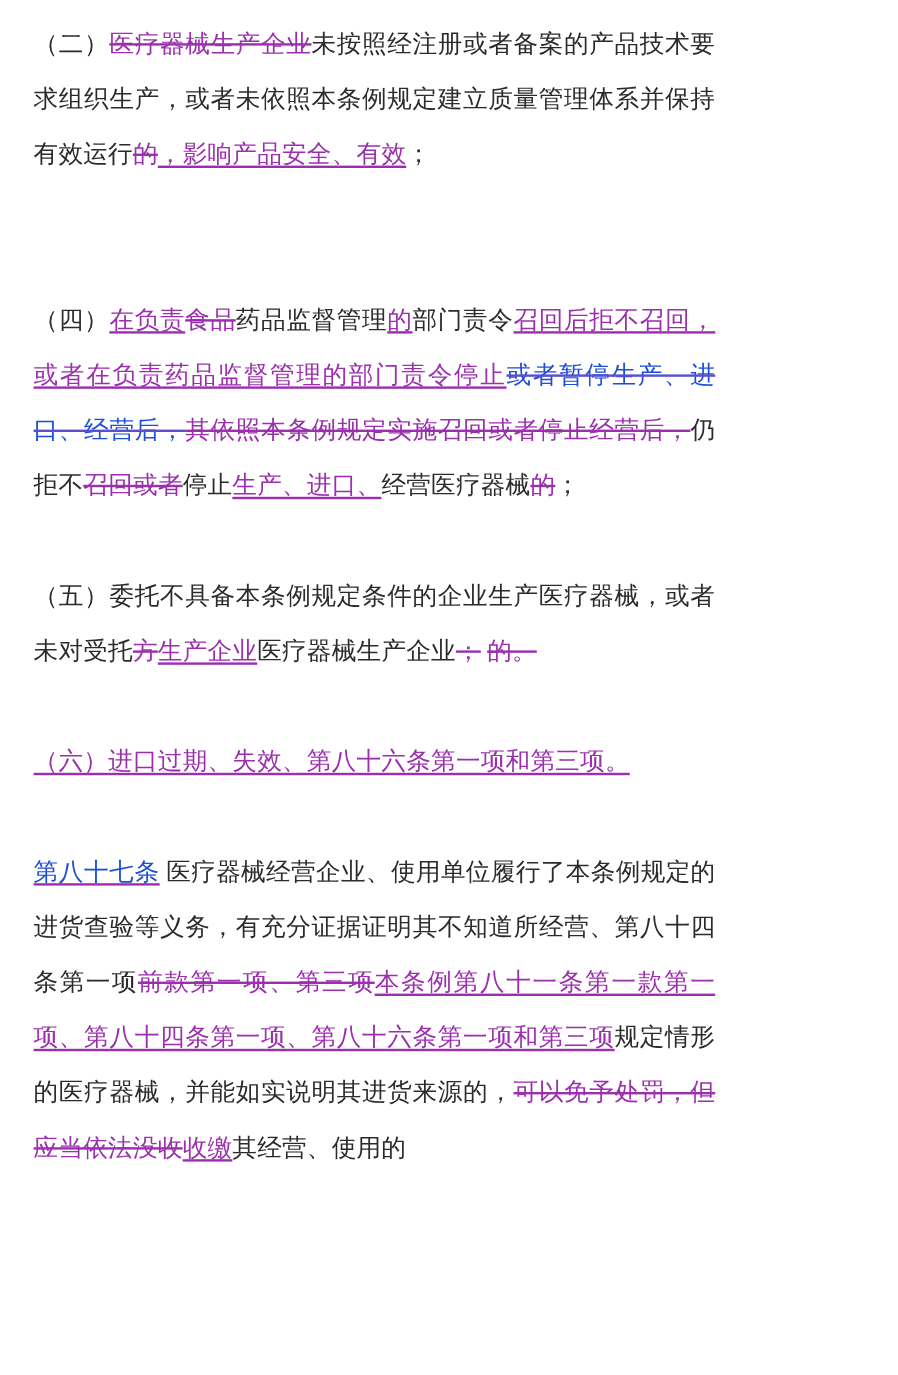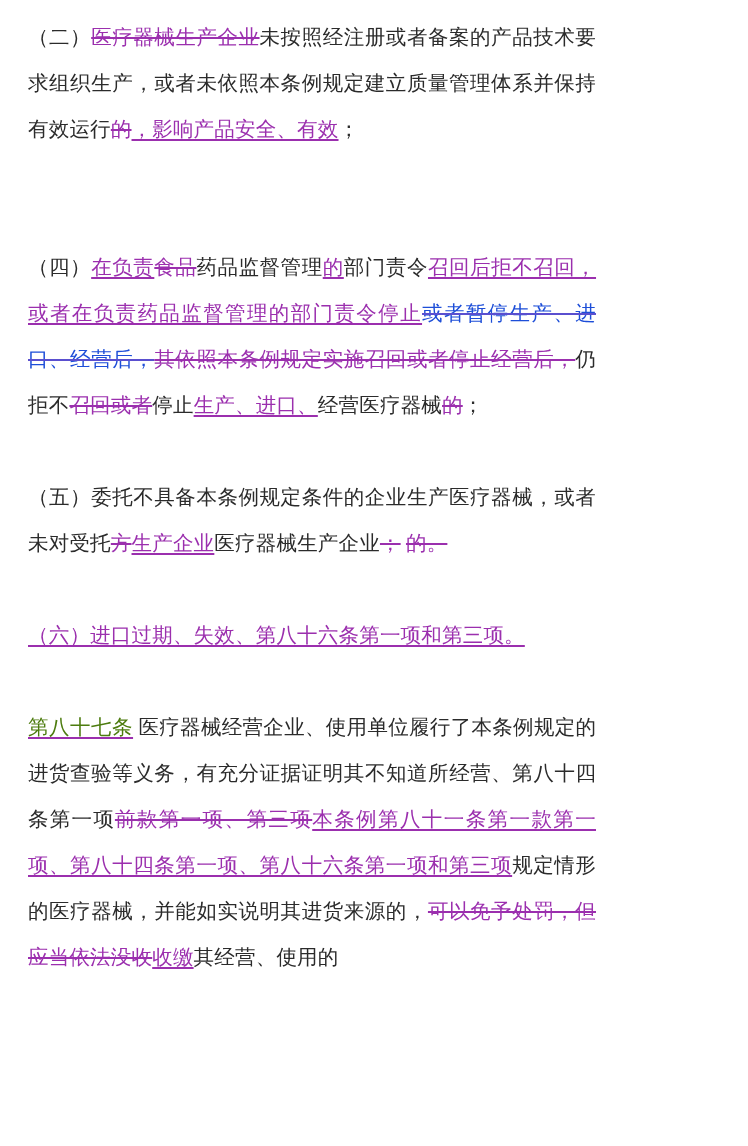--- a/index.html
+++ b/index.html
@@ -43,21 +43,21 @@
     text-decoration: line-through;
     text-decoration-color: #9b2fae;
   }
   .del-b {           
     color: #1d4ed8;
     text-decoration: line-through;
     text-decoration-color: #5a4fcf;
   }
   .plain { color: #2b2b2b; }
   .art-no {          
-    color: #4d7c0f;
+    color: #1d4ed8;
     text-decoration: underline;
     text-decoration-color: #9b2fae;
     text-underline-offset: 3px;
   }
   .lead-space { letter-spacing: 0; }
 </style>
 </head>
 <body>
 
 <div class="page">

